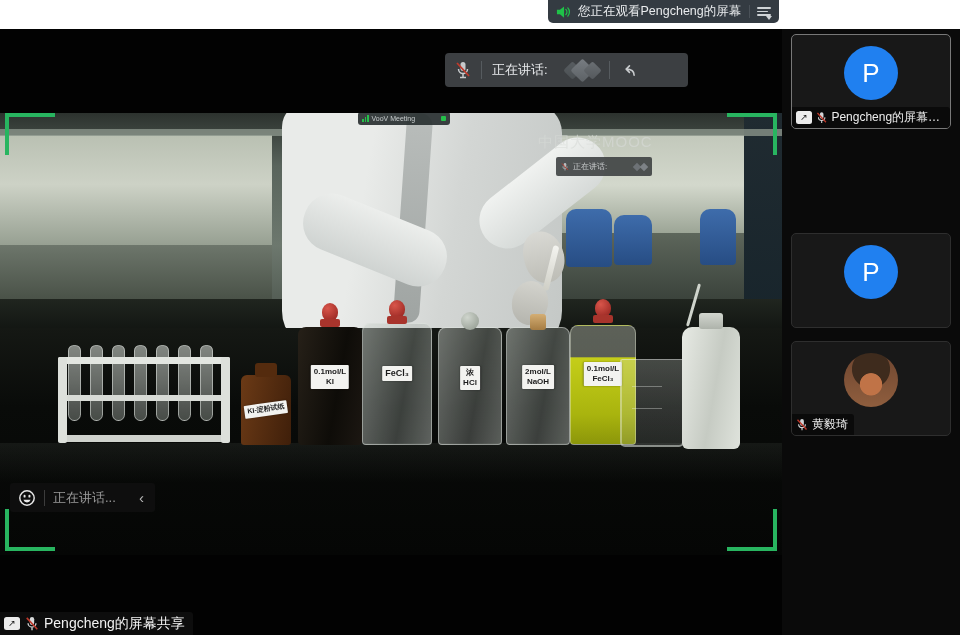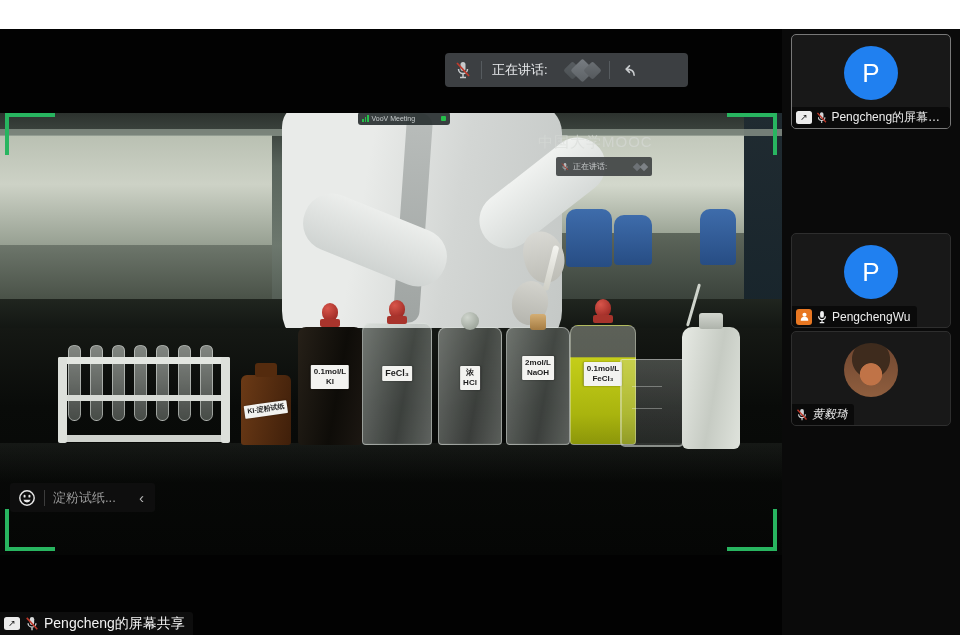--- a/index.html
+++ b/index.html
@@ -195,20 +195,36 @@
     display:flex; align-items:center; justify-content:center; }
   .share-chip { width:16px; height:13px; background:#ececec; border-radius:2.5px; flex:0 0 auto;
     display:flex; align-items:center; justify-content:center; color:#1a1a1a; font-size:9px; line-height:1; }
   svg { display:block; }
 </style>
 </head>
 <body>
 
 <div id="app">
 
+  <div id="top-strip">
+    <div id="watch-pill">
+      <svg width="15" height="14" viewBox="0 0 16 14">
+        <path d="M1 4.5 h3.2 L8.6 1 v12 L4.2 9.5 H1 Z" fill="#1fc148"></path>
+        <path d="M10.5 4.2 a4 4 0 0 1 0 5.6 M12.6 2.6 a6.5 6.5 0 0 1 0 8.8" stroke="#1fc148" stroke-width="1.4" fill="none" stroke-linecap="round"></path>
+      </svg>
+      <span class="lbl">您正在观看Pengcheng的屏幕</span>
+      <span class="pill-div"></span>
+      <span class="menu-ic">
+          <i></i>
+          <i></i>
+          <i></i>
+          <span class="caret"></span>
+        </span>
+    </div>
+  </div>
 
   <div id="stage">
 
     <div id="video">
       <div class="cab-l"></div>
       <div class="cab-l2"></div>
       <div class="cab-r"></div>
       <div class="cab-r2"></div>
       <div class="locker"></div>
       <div class="rail"></div>
@@ -272,21 +288,21 @@
       <div class="bottle b-hcl">
         <div class="stopper-glass"></div>
         <div class="blabel" style="top:38px;">
           <div>浓</div>
             <div>HCl</div>
         </div>
       </div>
 
       <div class="bottle b-naoh">
         <div class="stopper-cork"></div>
-        <div class="blabel" style="top:28px;">
+        <div class="blabel" style="top:37px;">
           <div>2mol/L</div>
             <div>NaOH</div>
         </div>
       </div>
 
       <div class="bottle b-fecl3">
         <div class="blabel" style="top:36px;">
           <div>0.1mol/L</div>
             <div>FeCl₃</div>
         </div>
@@ -368,21 +384,21 @@
     </div>
 
     <div id="chatbar">
       <svg width="18" height="18" viewBox="0 0 20 20" style="cursor:pointer;">
         <circle cx="10" cy="10" r="8" stroke="#e8e8e8" stroke-width="1.6" fill="none"></circle>
         <rect x="6.2" y="6.5" width="2.2" height="3" rx="1" fill="#e8e8e8"></rect>
         <rect x="11.6" y="6.5" width="2.2" height="3" rx="1" fill="#e8e8e8"></rect>
         <path d="M6 12 a4.2 4.2 0 0 0 8 0 Z" fill="#e8e8e8"></path>
       </svg>
       <span class="div"></span>
-      <span class="ph">淀粉试纸...</span>
+      <span class="ph">正在讲话...</span>
       <span class="chev">‹</span>
     </div>
 
     <div id="share-banner">
       <span class="share-chip">↗</span>
       <svg width="14" height="16" viewBox="0 0 16 18">
         <rect x="5.5" y="1" width="5" height="9" rx="2.5" fill="#d8dadb"></rect>
         <path d="M3.5 8 a4.5 4.5 0 0 0 9 0" stroke="#d8dadb" stroke-width="1.5" fill="none"></path>
         <line x1="8" y1="13" x2="8" y2="16" stroke="#d8dadb" stroke-width="1.5"></line>
         <line x1="2" y1="2" x2="14" y2="15" stroke="#c0392b" stroke-width="1.8"></line>
@@ -407,38 +423,23 @@
         </svg>
         <span class="nm">Pengcheng的屏幕共...</span>
       </div>
     </div>
 
 
     <div class="tile" style="top:204px;">
       <div class="avatar letter">
           <span>P</span>
         </div>
-      <div class="namebar">
-        <span class="badge-host">
-          <svg width="11" height="11" viewBox="0 0 16 16">
-            <circle cx="8" cy="5.5" r="3" fill="#fff"></circle>
-            <path d="M2.5 14 a5.5 5.5 0 0 1 11 0 Z" fill="#fff"></path>
-          </svg>
-        </span>
-        <svg width="12" height="14" viewBox="0 0 16 18">
-          <rect x="5.5" y="1" width="5" height="9" rx="2.5" fill="#f0f1f2"></rect>
-          <path d="M3.5 8 a4.5 4.5 0 0 0 9 0" stroke="#f0f1f2" stroke-width="1.5" fill="none"></path>
-          <line x1="8" y1="13" x2="8" y2="16" stroke="#f0f1f2" stroke-width="1.5"></line>
-          <line x1="5" y1="16.5" x2="11" y2="16.5" stroke="#f0f1f2" stroke-width="1.5"></line>
-        </svg>
-        <span class="nm">PengchengWu</span>
-      </div>
-    </div>
-
-    <div class="tile" style="top:302px;font-style:italic;">
+    </div>
+
+    <div class="tile" style="top:312px;">
       <div class="avatar av-boy"></div>
       <div class="namebar">
         <svg width="12" height="14" viewBox="0 0 16 18">
           <rect x="5.5" y="1" width="5" height="9" rx="2.5" fill="#d2d4d6"></rect>
           <path d="M3.5 8 a4.5 4.5 0 0 0 9 0" stroke="#d2d4d6" stroke-width="1.5" fill="none"></path>
           <line x1="8" y1="13" x2="8" y2="16" stroke="#d2d4d6" stroke-width="1.5"></line>
           <line x1="2" y1="2" x2="14" y2="15" stroke="#c0392b" stroke-width="1.8"></line>
         </svg>
         <span class="nm">黄毅琦</span>
       </div>

